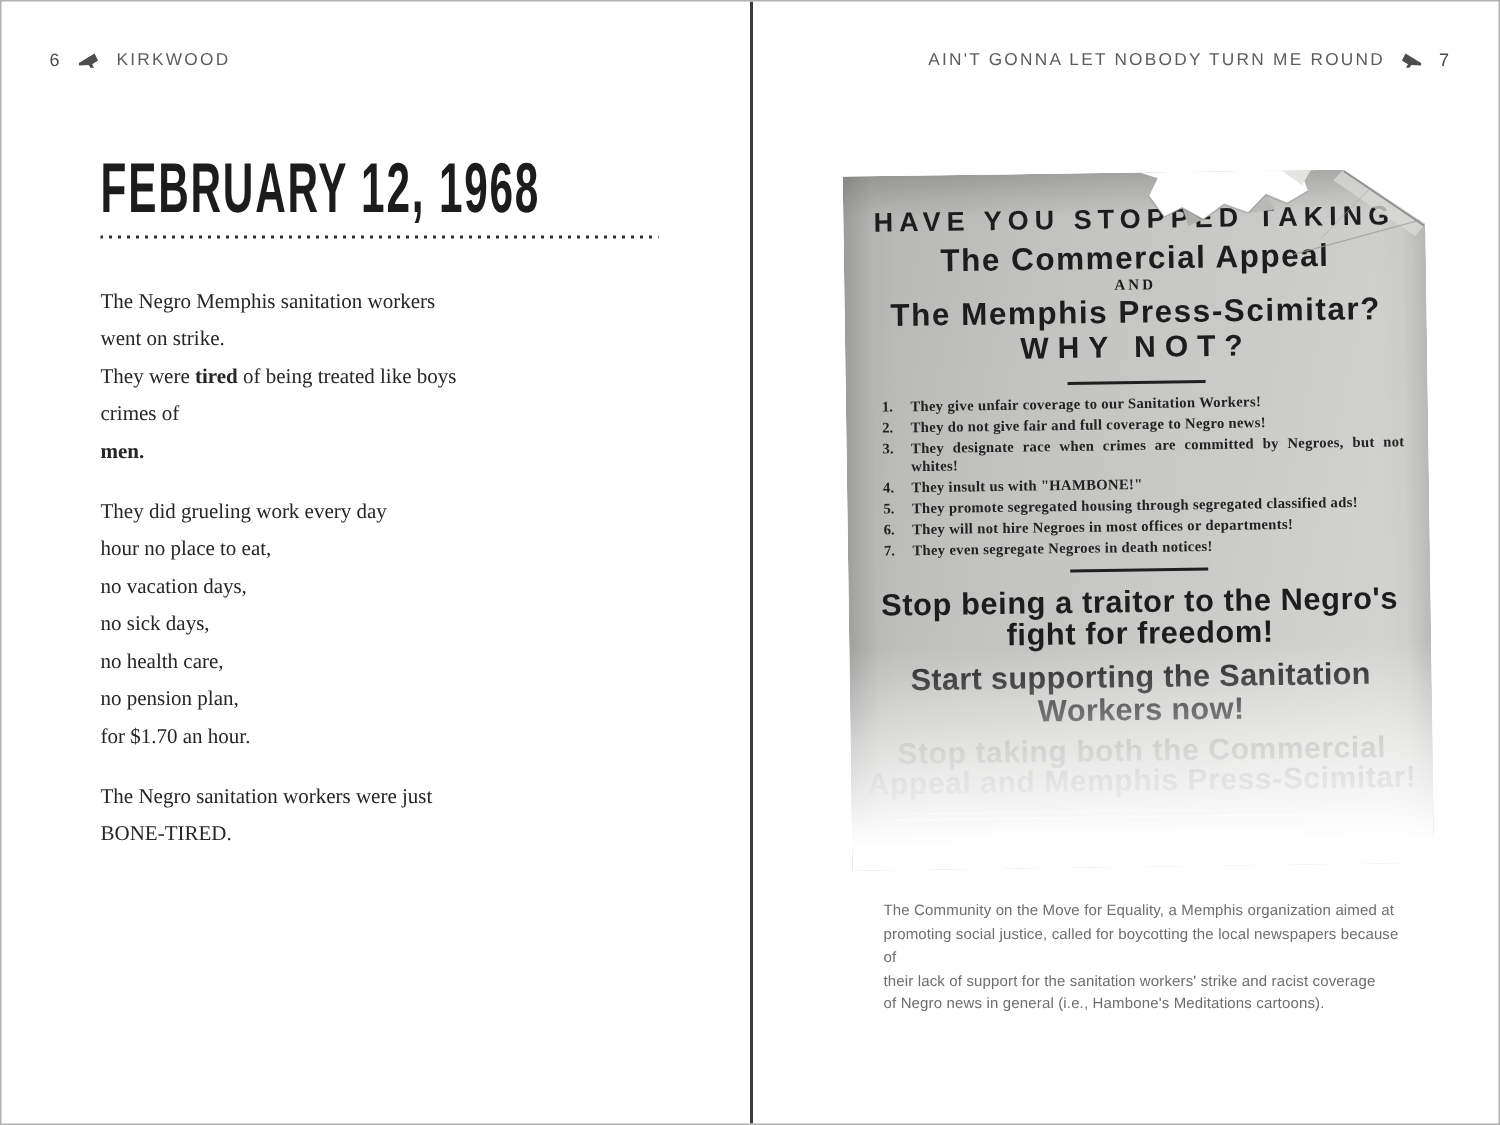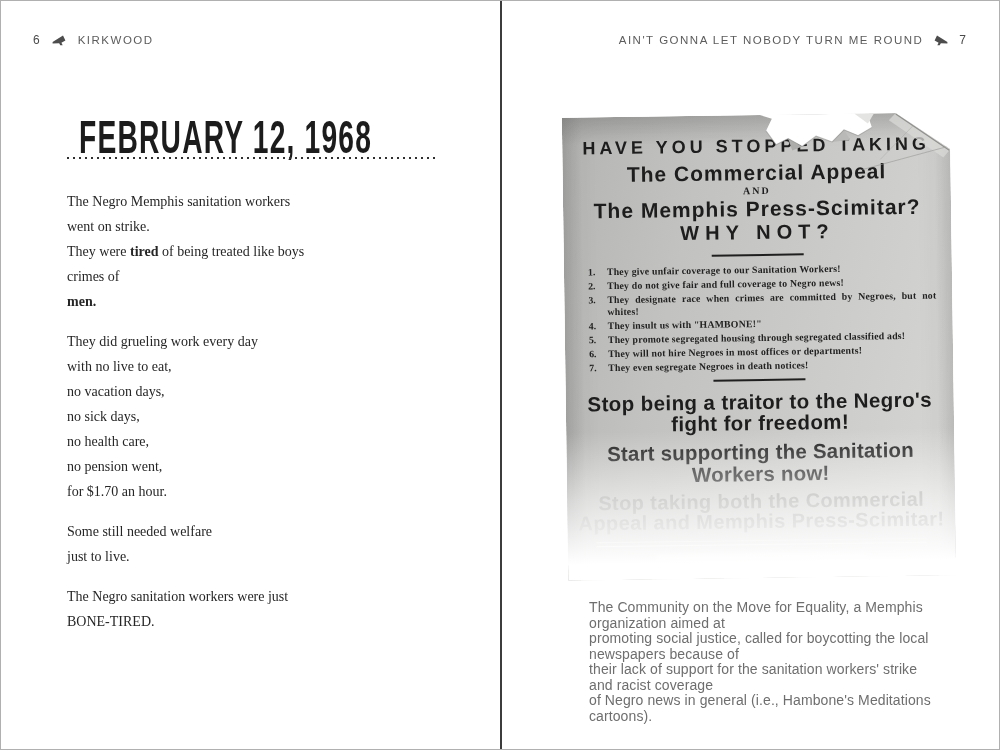--- a/index.html
+++ b/index.html
@@ -15,21 +15,21 @@
   .running-head{position:absolute;top:32px;display:flex;align-items:center;
     color:#5c5c5c;font-size:11.5px;letter-spacing:1.5px;}
   .running-head .pagenum{color:#4a4a4a;font-size:12px;letter-spacing:0;}
   .left-head{left:32px;gap:11px;}
   .right-head{right:34px;gap:10px;}
   .mark{display:inline-flex;align-items:center;}
   .mark svg{display:block;}
   .mark.flip svg{transform:scaleX(-1);}
 
   
-  .poem-title{position:absolute;left:66px;top:102px;margin:12px;height:46px;
+  .poem-title{position:absolute;left:66px;top:102px;margin:0;height:46px;
     font-size:47px;font-weight:bold;color:#1c1c1c;white-space:nowrap;line-height:44px;}
   .poem-title .squeeze{display:inline-block;transform:scaleX(0.6);transform-origin:left top;
     letter-spacing:2px;}
   .dotted-rule{position:absolute;left:66px;top:156px;width:372px;height:2px;
     background-image:repeating-linear-gradient(to right,#2f2f2f 0 2px,transparent 2px 6px);}
 
   
   .poem{position:absolute;left:66px;top:188px;width:400px;
     font-family:"Liberation Serif", serif;font-size:14px;color:#262626;}
   .stanza{margin-bottom:15px;}
@@ -70,21 +70,21 @@
   .faint-bar{margin:8px auto 0;width:210px;height:8px;background:#e0e0de;
     filter:blur(1.5px);border-radius:3px;}
   .flyer-fade{position:absolute;z-index:5;left:-2px;right:-2px;bottom:-2px;height:150px;
     background:linear-gradient(to bottom,rgba(255,255,255,0) 0%,rgba(255,255,255,.55) 45%,#fff 88%);}
   .fold-svg{position:absolute;z-index:3;inset:0;width:100%;height:100%;pointer-events:none;}
   .hole-svg{position:absolute;z-index:4;top:-8px;left:178px;width:140px;height:72px;
     pointer-events:none;}
 
   
   .caption{position:absolute;left:87px;top:599px;width:348px;
-    font-size:14px;line-height:15.5px;color:#6e6e6e;letter-spacing:.1px;}
+    font-size:10px;line-height:15.5px;color:#6e6e6e;letter-spacing:.1px;}
 </style>
 </head>
 <body>
 
 <div class="spread">
   <div class="spine"></div>
 
   <section class="page left">
     <header class="running-head left-head">
       <span class="pagenum">6</span>
@@ -102,30 +102,26 @@
     <div id="poem" class="poem">
         <div class="stanza">
           <div class="pline"><span>The Negro Memphis sanitation workers</span></div>
           <div class="pline"><span>went on strike.</span></div>
           <div class="pline"><span>They were </span><span class="b">tired</span><span> of being treated like boys</span></div>
           <div class="pline"><span>crimes of</span></div>
           <div class="pline"><span class="b">men.</span></div>
         </div>
         <div class="stanza">
           <div class="pline"><span>They did grueling work every day</span></div>
-          <div class="pline"><span>with no live to eat,</span></div>
+          <div class="pline"><span>hour no place to eat,</span></div>
           <div class="pline"><span>no vacation days,</span></div>
           <div class="pline"><span>no sick days,</span></div>
           <div class="pline"><span>no health care,</span></div>
-          <div class="pline"><span>no pension went,</span></div>
+          <div class="pline"><span>no pension plan,</span></div>
           <div class="pline"><span>for $1.70 an hour.</span></div>
-        </div>
-        <div class="stanza">
-          <div class="pline"><span>Some still needed welfare</span></div>
-          <div class="pline"><span>just to live.</span></div>
         </div>
         <div class="stanza">
           <div class="pline"><span>The Negro sanitation workers were just</span></div>
           <div class="pline"><span>BONE-TIRED.</span></div>
         </div>
       </div>
   </section>
 
   <section class="page right">
     <header class="running-head right-head">

